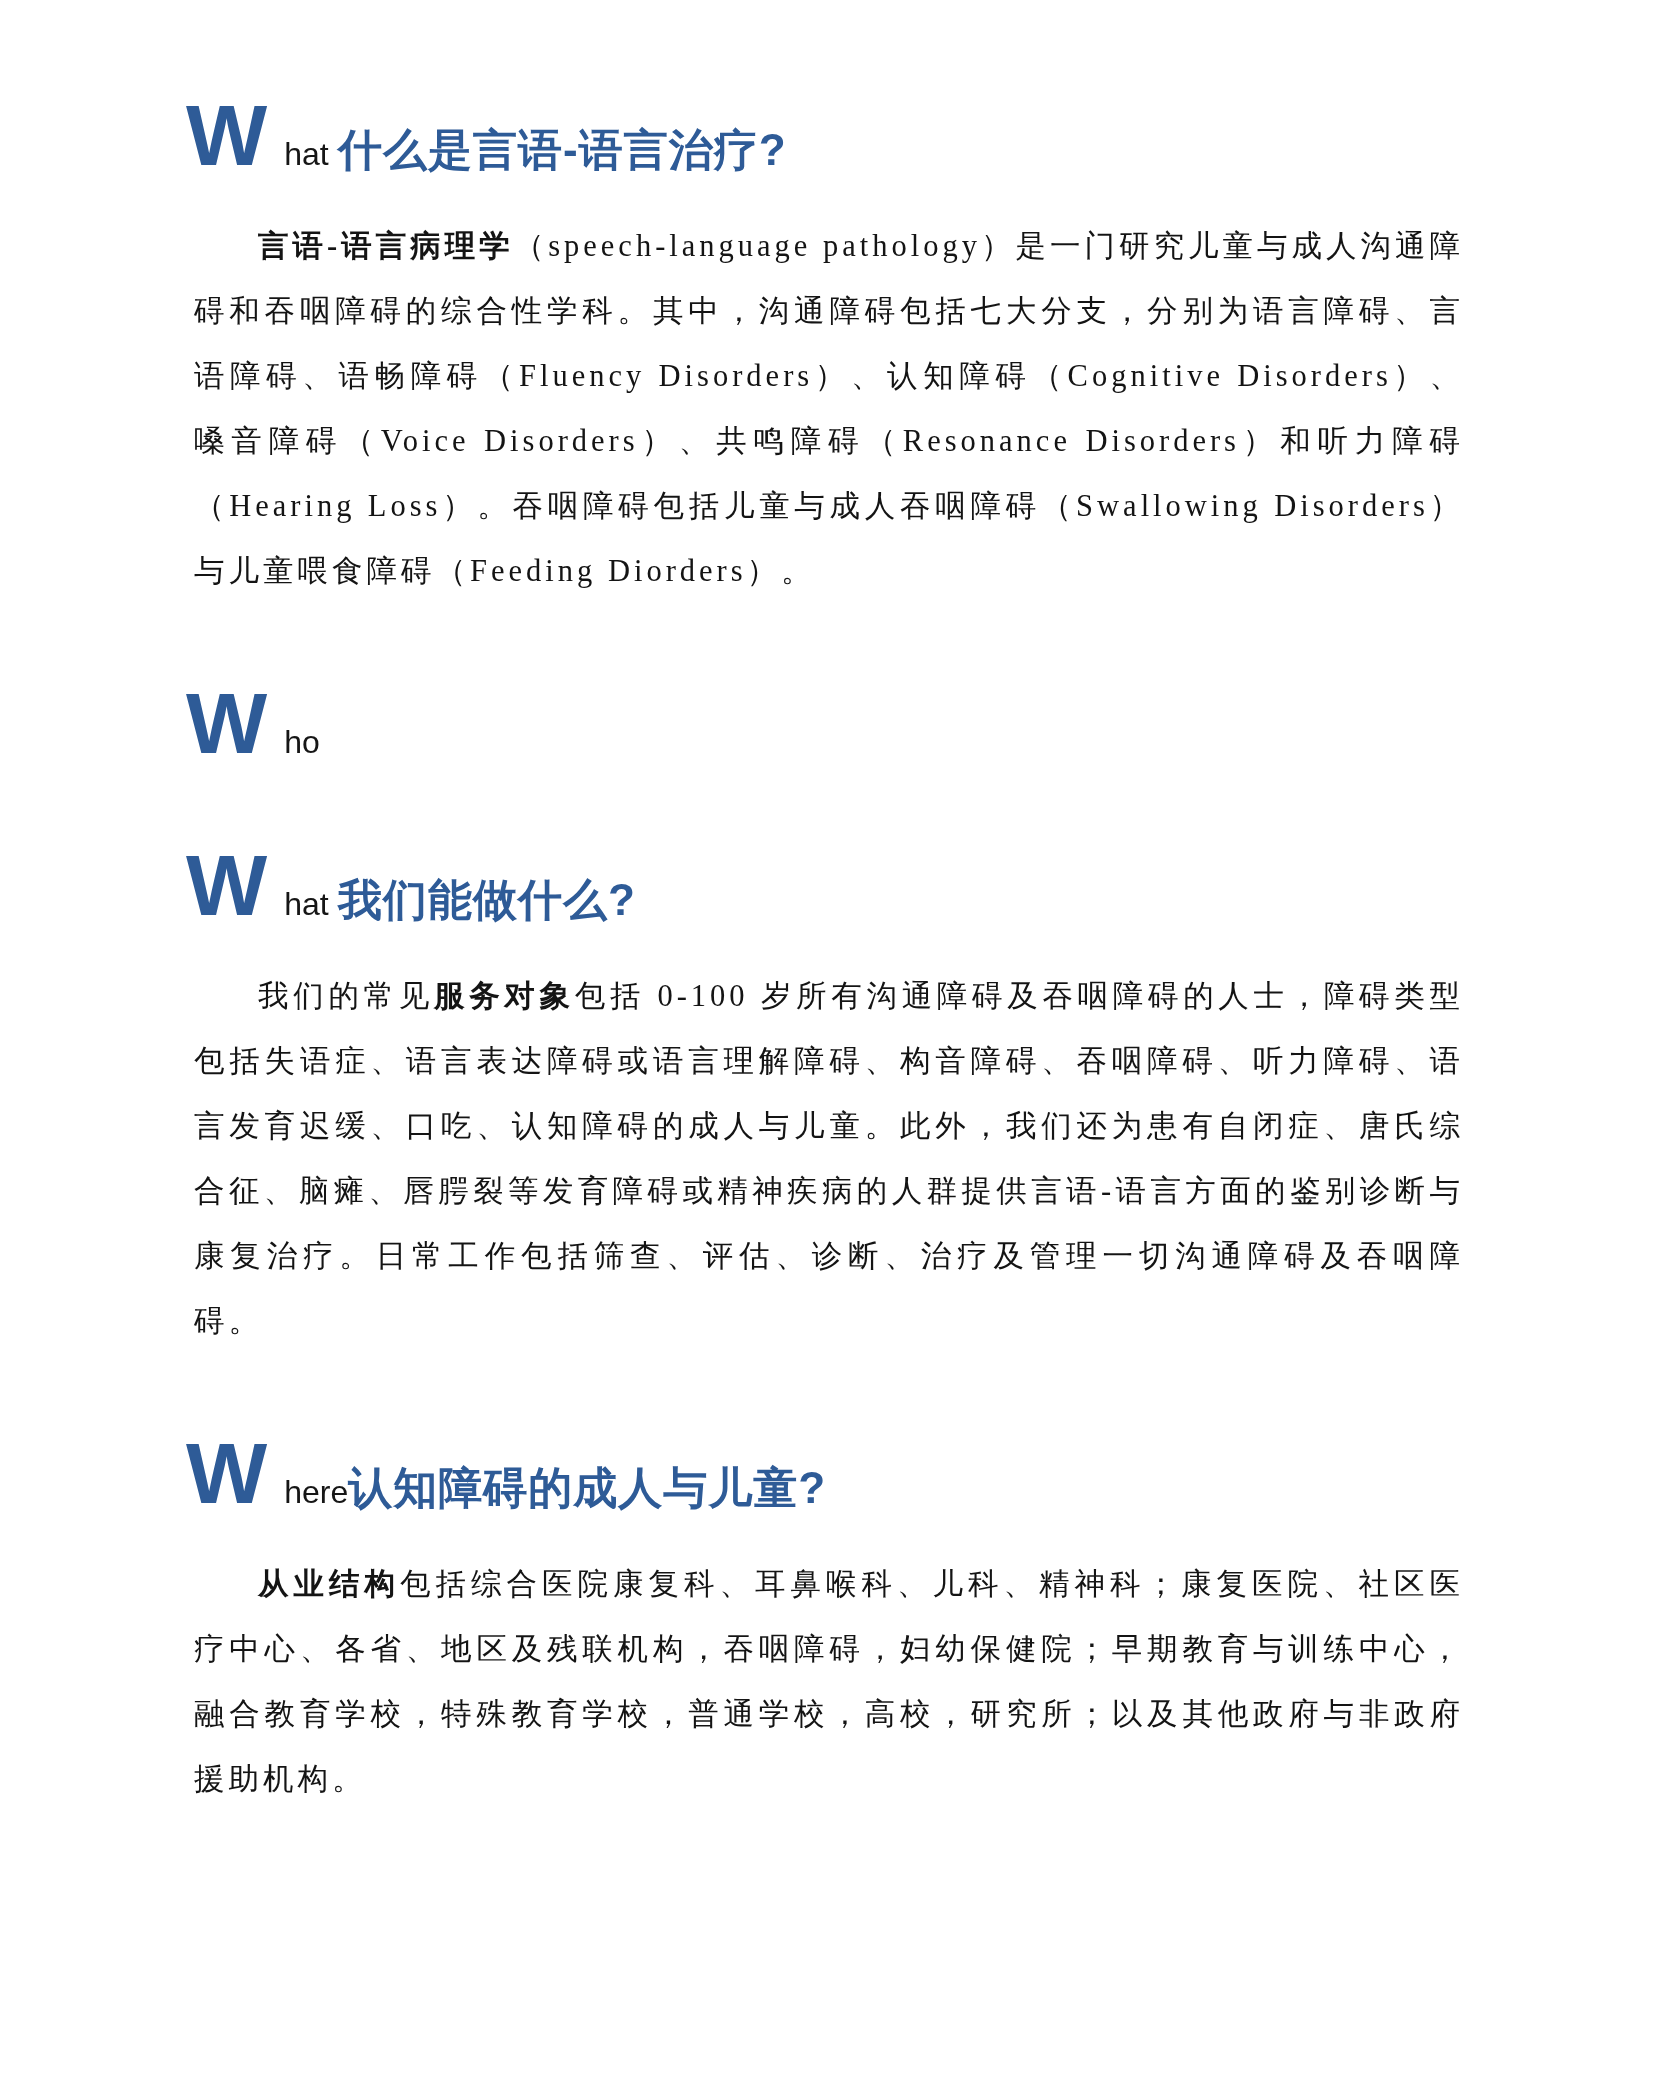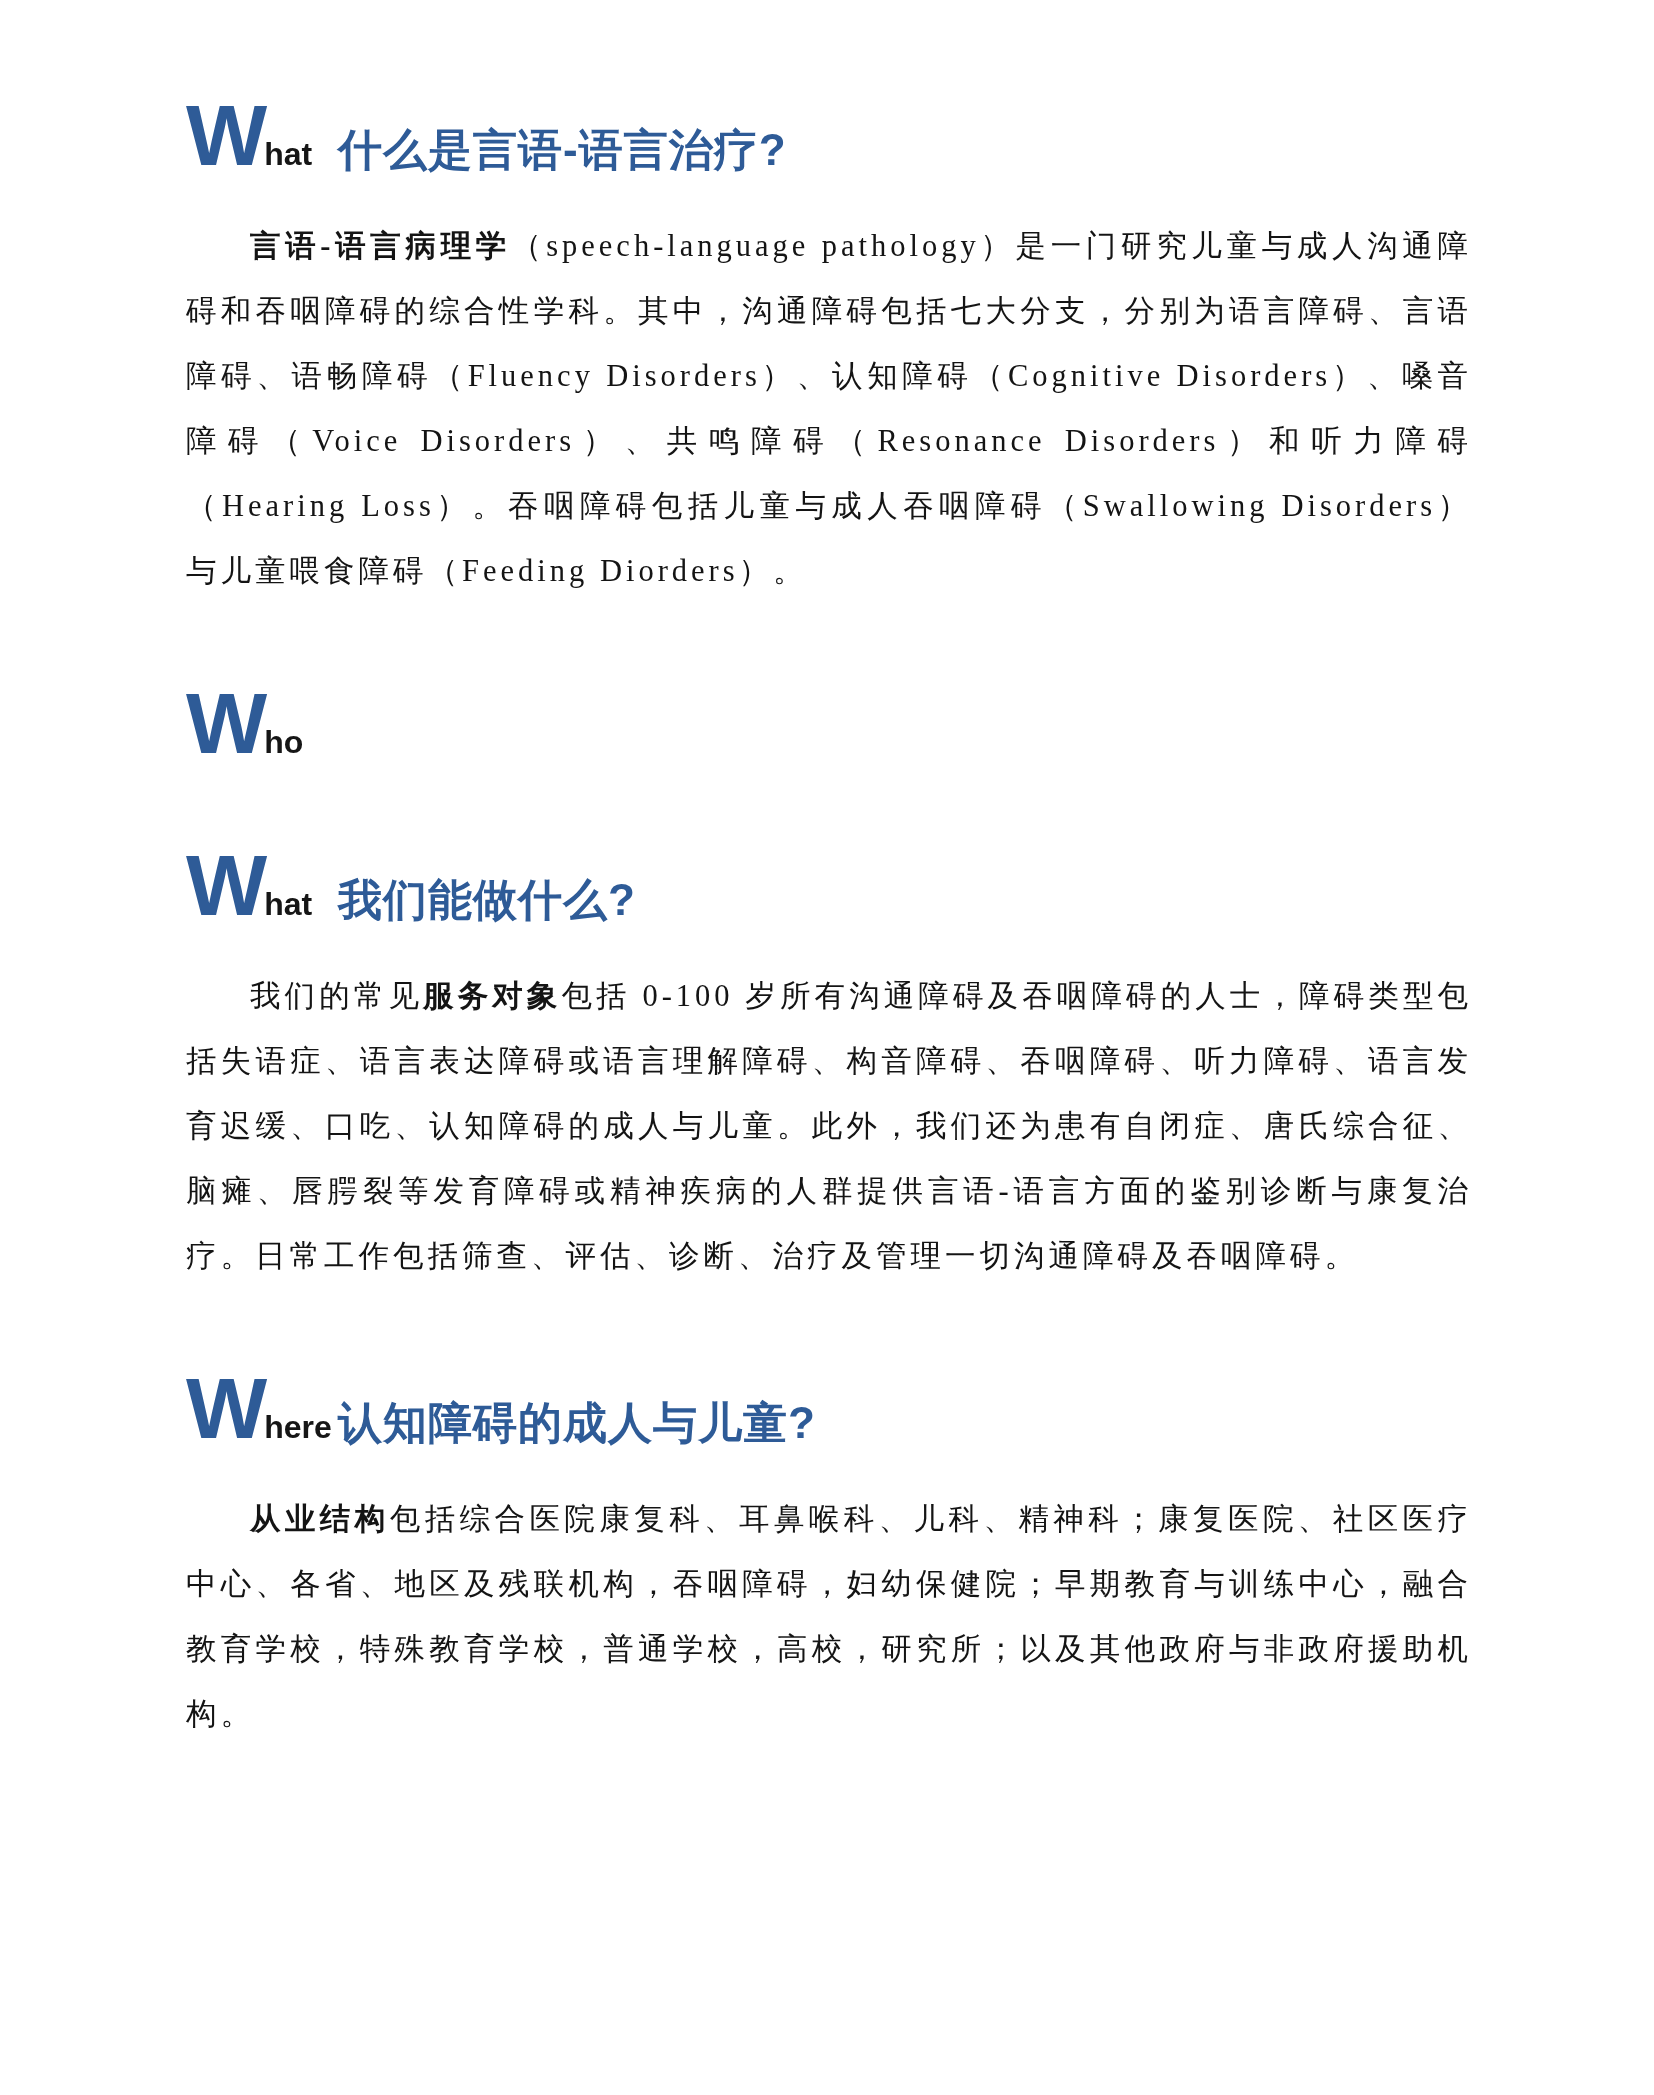--- a/index.html
+++ b/index.html
@@ -33,35 +33,35 @@
   }
   .w-initial {
     font-family: "Liberation Sans", "DejaVu Sans", sans-serif;
     font-weight: 800;
     font-size: 86px;
     letter-spacing: -3px;
     color: #2e5b97;
   }
   .w-suffix {
     font-family: "Liberation Sans", "DejaVu Sans", sans-serif;
-    font-weight: 700;
+    font-weight: 400;
     font-size: 32px;
     color: #161616;
-    margin-left: 0;
+    margin-left: 20px;
   }
   .heading-title {
     font-family: "Liberation Sans", "DejaVu Sans", sans-serif;
     font-weight: 600;
     font-size: 44px;
     color: #2e5b97;
     letter-spacing: 1px;
     text-align: right;
   }
   .para {
-    margin: 0;
+    margin: 8px;
     font-size: 30.5px;
     line-height: 65px;
     letter-spacing: 4px;
     text-align: justify;
     text-indent: 64px;
     color: #141414;
   }
   .para b { font-weight: 700; }
 </style>
 </head>

